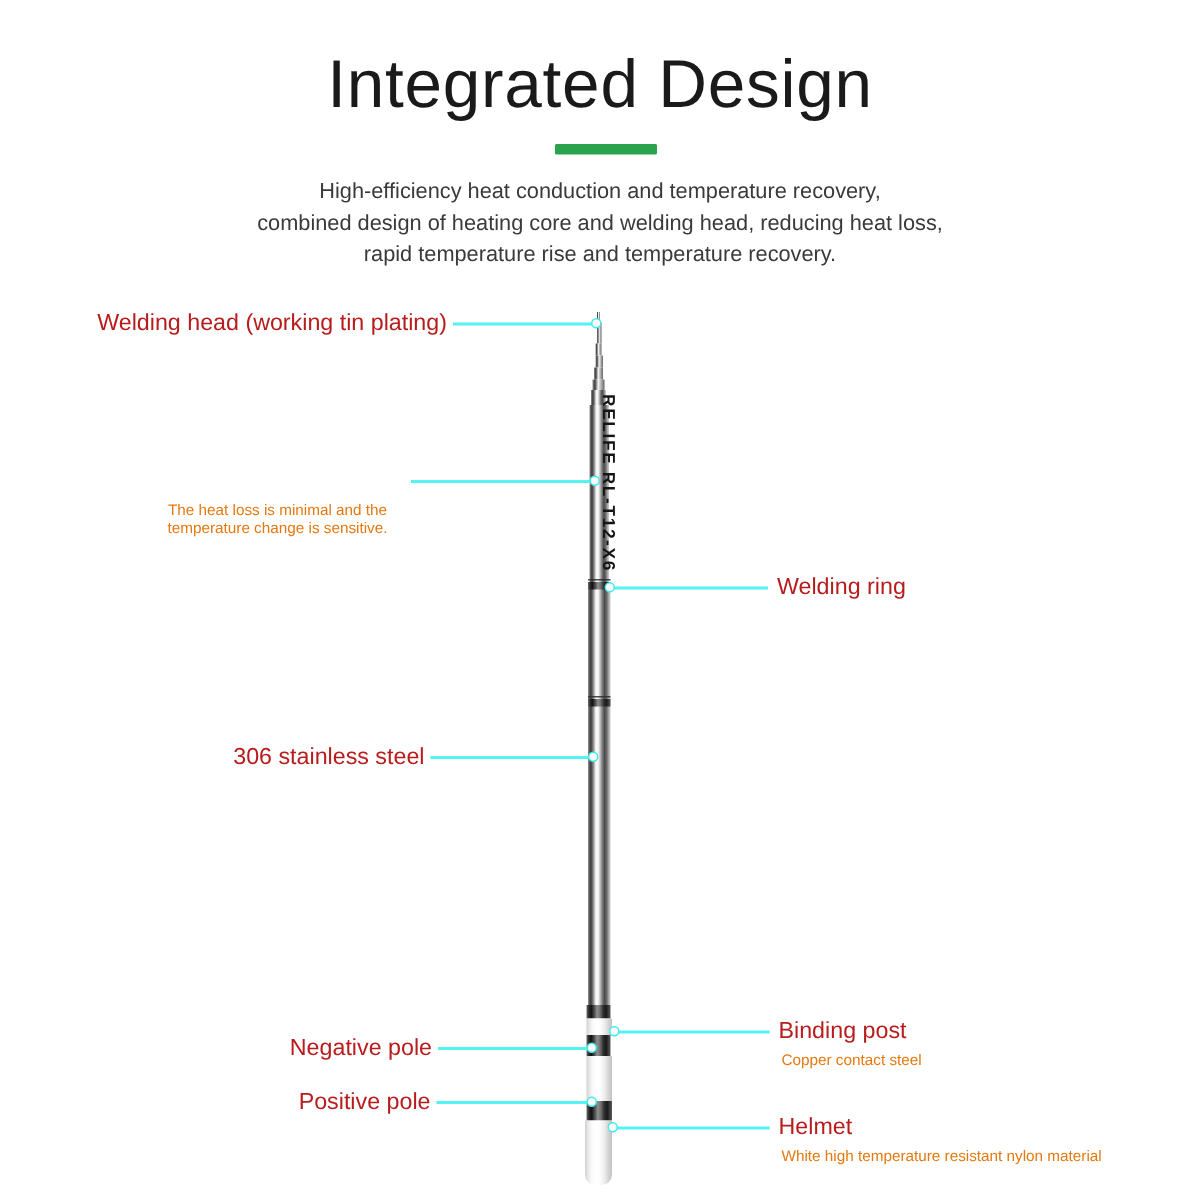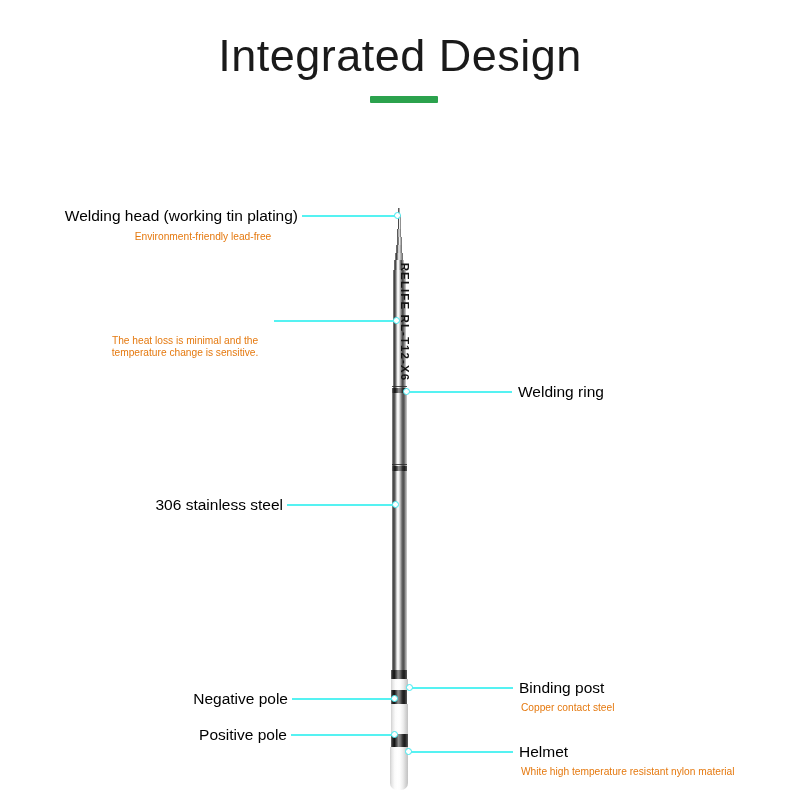--- a/index.html
+++ b/index.html
@@ -31,21 +31,21 @@
     text-align:center;
     font-size:14.5px;
     line-height:21px;
     color:#3a3a3a;
   }
   .subtitle div{white-space:nowrap;}
 
   
   .lbl{
     position:absolute;
-    color:#000000;
+    color:#b91c1c;
     font-size:15.5px;
     line-height:17px;
     white-space:nowrap;
   }
   .lbl.r{text-align:right;}
   .sub{
     position:absolute;
     color:#e5790f;
     font-size:10.2px;
     line-height:12.6px;
@@ -110,20 +110,25 @@
     font-family:"Liberation Sans","DejaVu Sans",sans-serif;
   }
 </style>
 </head>
 <body>
 
 <div id="stage">
 
   <div class="title">Integrated Design</div>
   <div class="rule"></div>
+  <div class="subtitle">
+    <div>High-efficiency heat conduction and temperature recovery,</div>
+    <div>combined design of heating core and welding head, reducing heat loss,</div>
+    <div>rapid temperature rise and temperature recovery.</div>
+  </div>
 
   <div id="product">
 
     <div class="cone">
       <i style="left:28.2px;top:10px;width:2.2px;height:7px;"></i>
       <i style="left:27.9px;top:17px;width:2.8px;height:7px;"></i>
       <i style="left:27.6px;top:24px;width:3.4px;height:7px;"></i>
       <i style="left:27.2px;top:31px;width:4.2px;height:8px;"></i>
       <i style="left:26.7px;top:39px;width:5.2px;height:8px;"></i>
       <i style="left:26.1px;top:47px;width:6.4px;height:8px;"></i>
@@ -174,21 +179,20 @@
   <div class="line" style="left:291px;top:734px;width:105px;"></div>
   <div class="dot" style="left:391px;top:731px;"></div>
 
   <div class="line" style="left:410px;top:687px;width:103px;"></div>
   <div class="dot" style="left:406px;top:684px;"></div>
 
   <div class="line" style="left:410px;top:751px;width:103px;"></div>
   <div class="dot" style="left:405px;top:748px;"></div>
 
   <div class="lbl r" style="left:0px;top:207px;width:298px;">Welding head (working tin plating)</div>
-  <div class="sub c" style="left:96px;top:231px;width:214px;">Environment-friendly lead-free</div>
 
   <div class="sub c" style="left:90px;top:335px;width:190px;">The heat loss is minimal and the</div>
   <div class="sub c" style="left:90px;top:347px;width:190px;">temperature change is sensitive.</div>
 
   <div class="lbl" style="left:518px;top:383px;">Welding ring</div>
 
   <div class="lbl r" style="left:0px;top:496px;width:283px;">306 stainless steel</div>
 
   <div class="lbl r" style="left:0px;top:726px;width:287px;">Positive pole</div>
 

